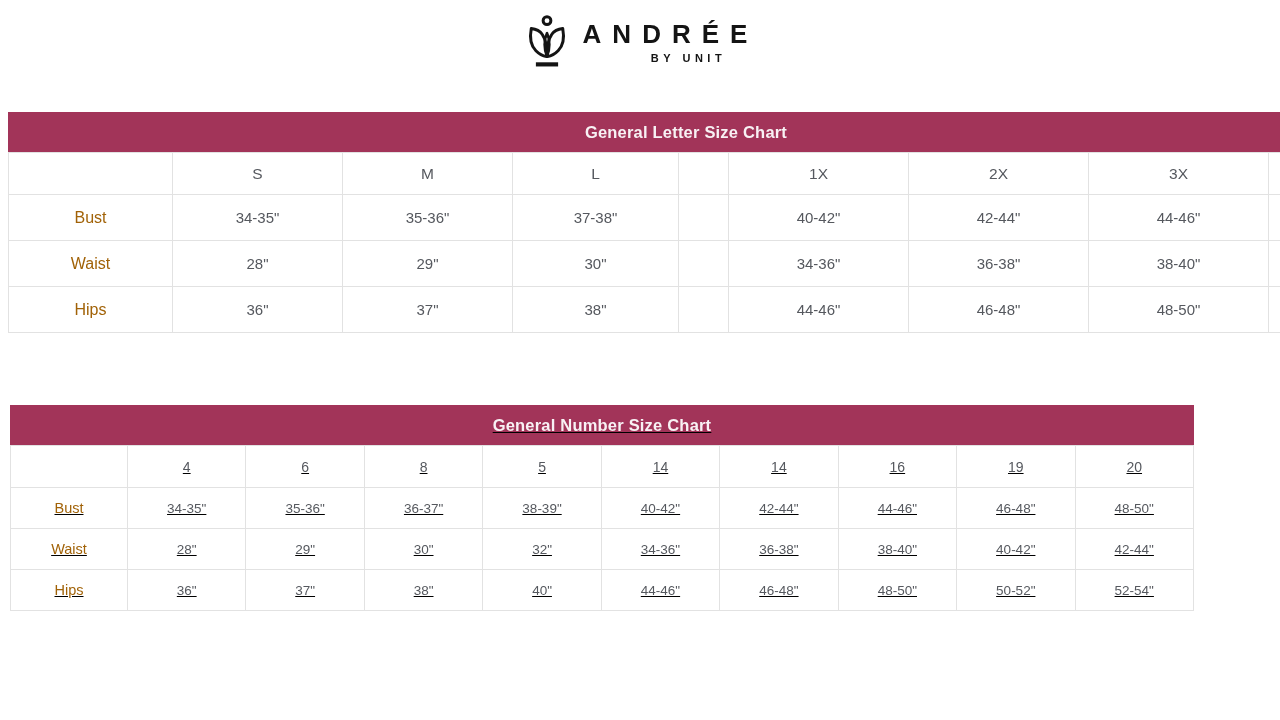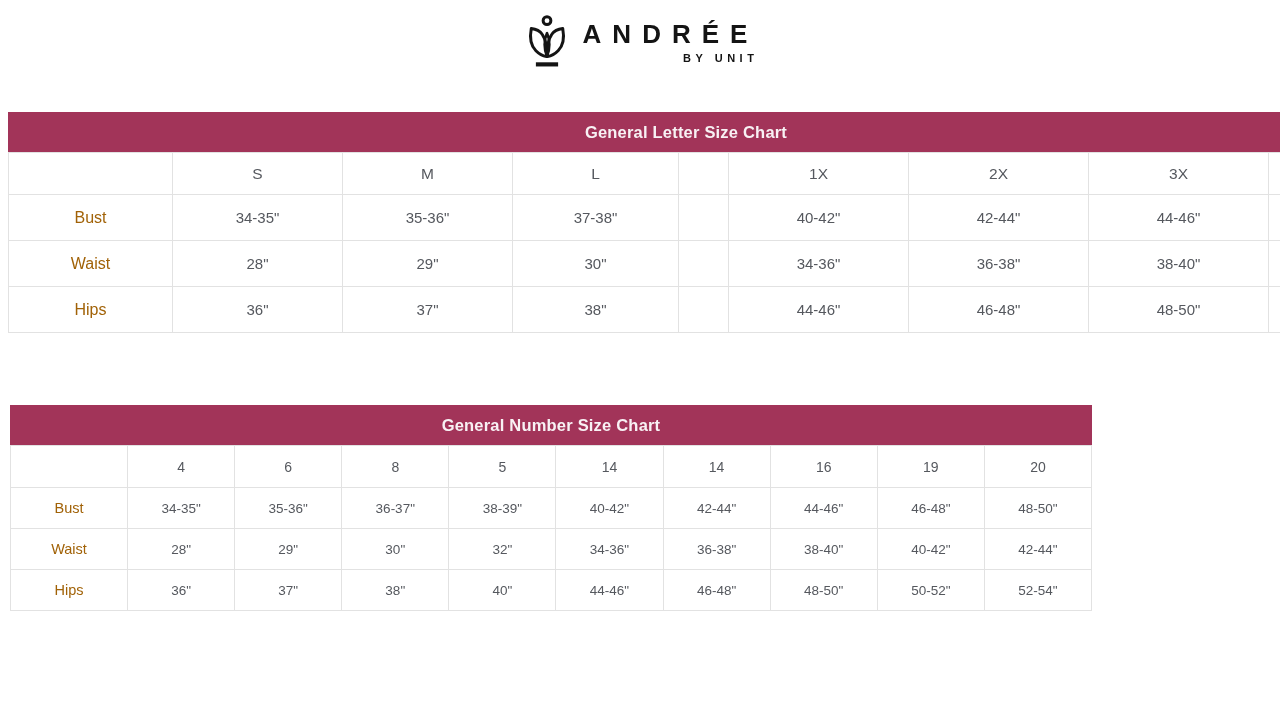--- a/index.html
+++ b/index.html
@@ -17,21 +17,21 @@
   .logo-wrap {
     position: absolute;
     top: 12px; left: 0;
     width: 1280px;
     display: flex;
     justify-content: center;
     align-items: center;
     gap: 7px;
   }
   .logo-icon svg { display: block; }
-  .logo-text { display: flex; flex-direction: column; align-items: flex-end; }
+  .logo-text { display: flex; flex-direction: column; align-items: center; }
   .brand-name {
     font-size: 26px;
     font-weight: 700;
     color: #141414;
     letter-spacing: 11px;
     text-indent: 4px;
     line-height: 30px;
     white-space: nowrap;
   }
   .brand-sub {
@@ -40,21 +40,21 @@
     color: #141414;
     letter-spacing: 4.5px;
     margin-top: 3px;
     white-space: nowrap;
     margin-left: 40px;
   }
 
   
   .chart { position: absolute; }
   .chart-1 { left: 8px;  top: 112px; width: 1356px; }
-  .chart-2 { left: 10px; top: 405px; width: 1082px; }
+  .chart-2 { left: 10px; top: 405px; width: 1184px; text-decoration: underline; }
 
   .chart-title {
     background: #A23459;
     color: #f8f1f4;
     height: 40px;
     line-height: 40px;
     text-align: center;
     font-size: 16.5px;
     font-weight: 700;
     letter-spacing: 0.2px;

